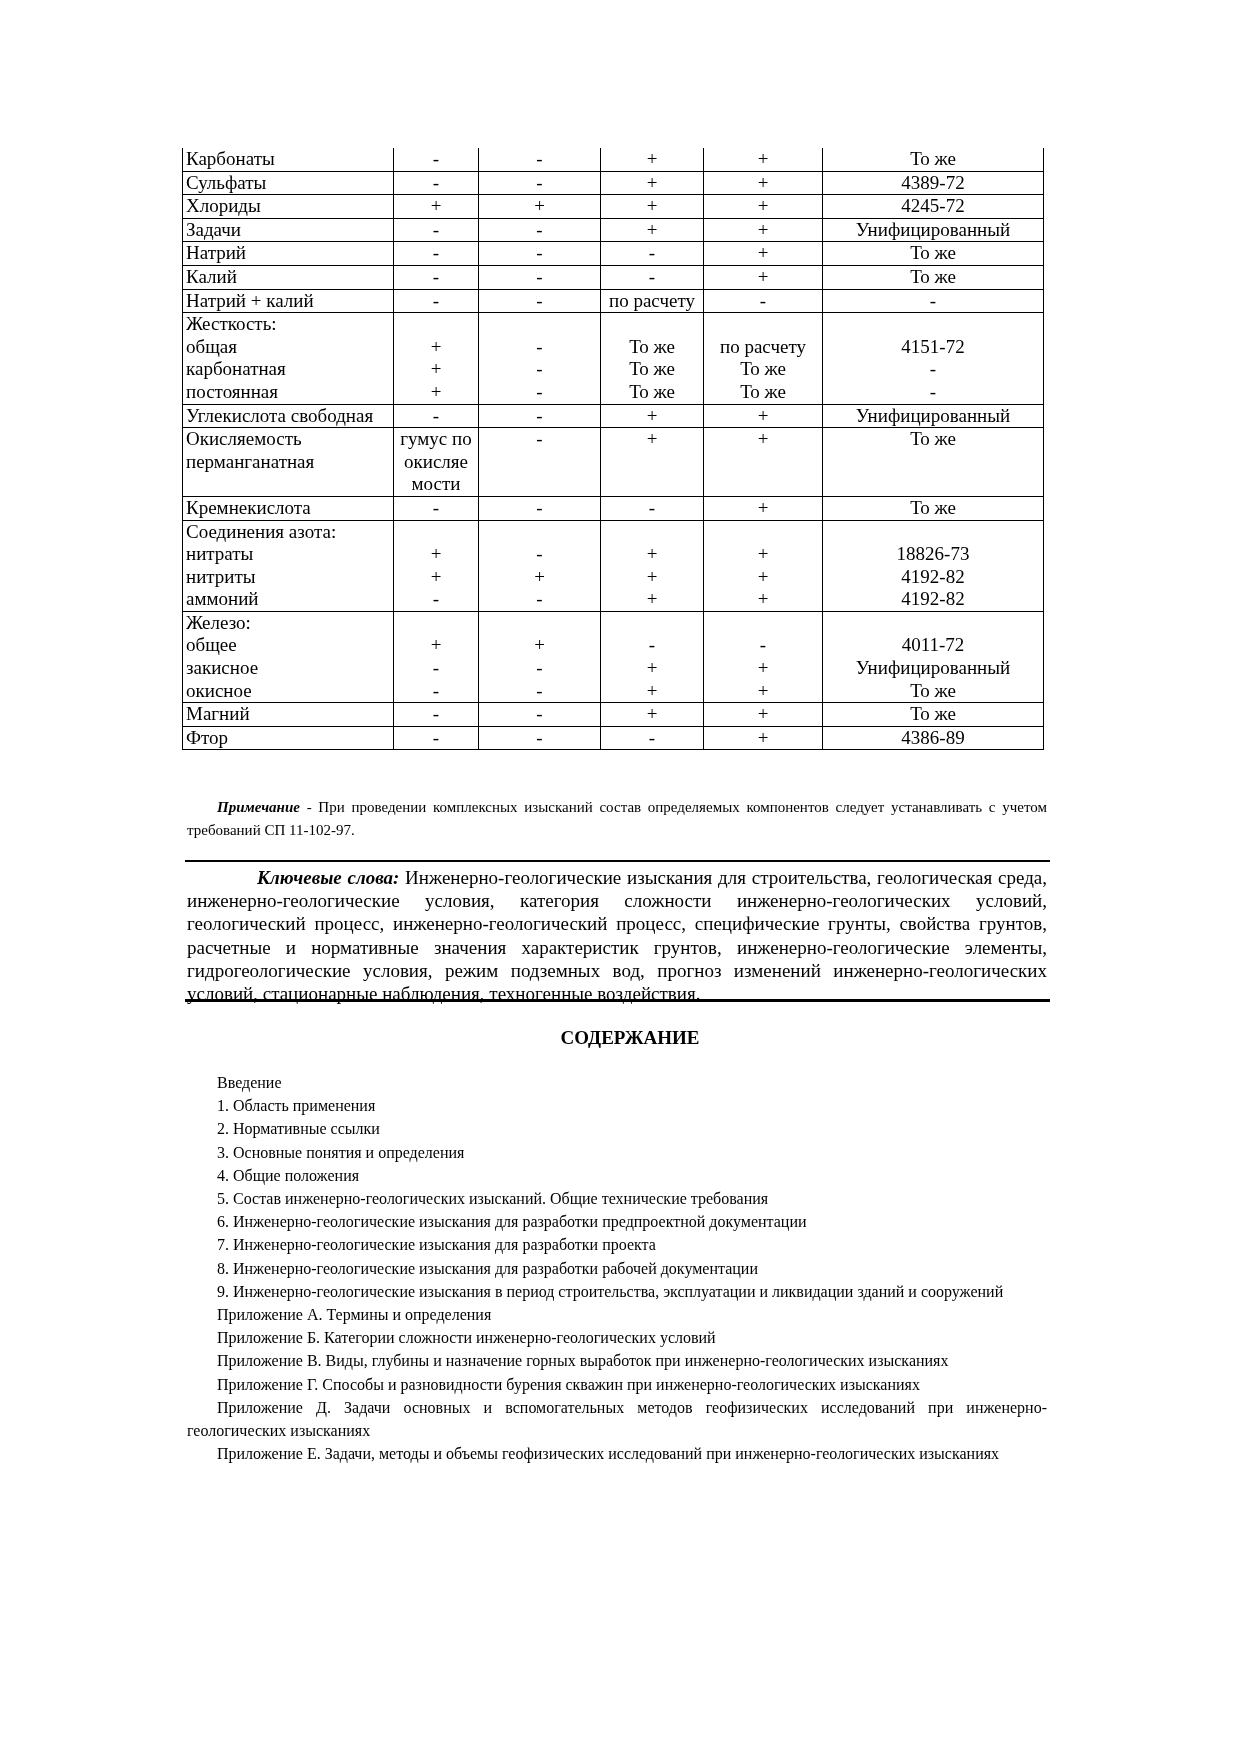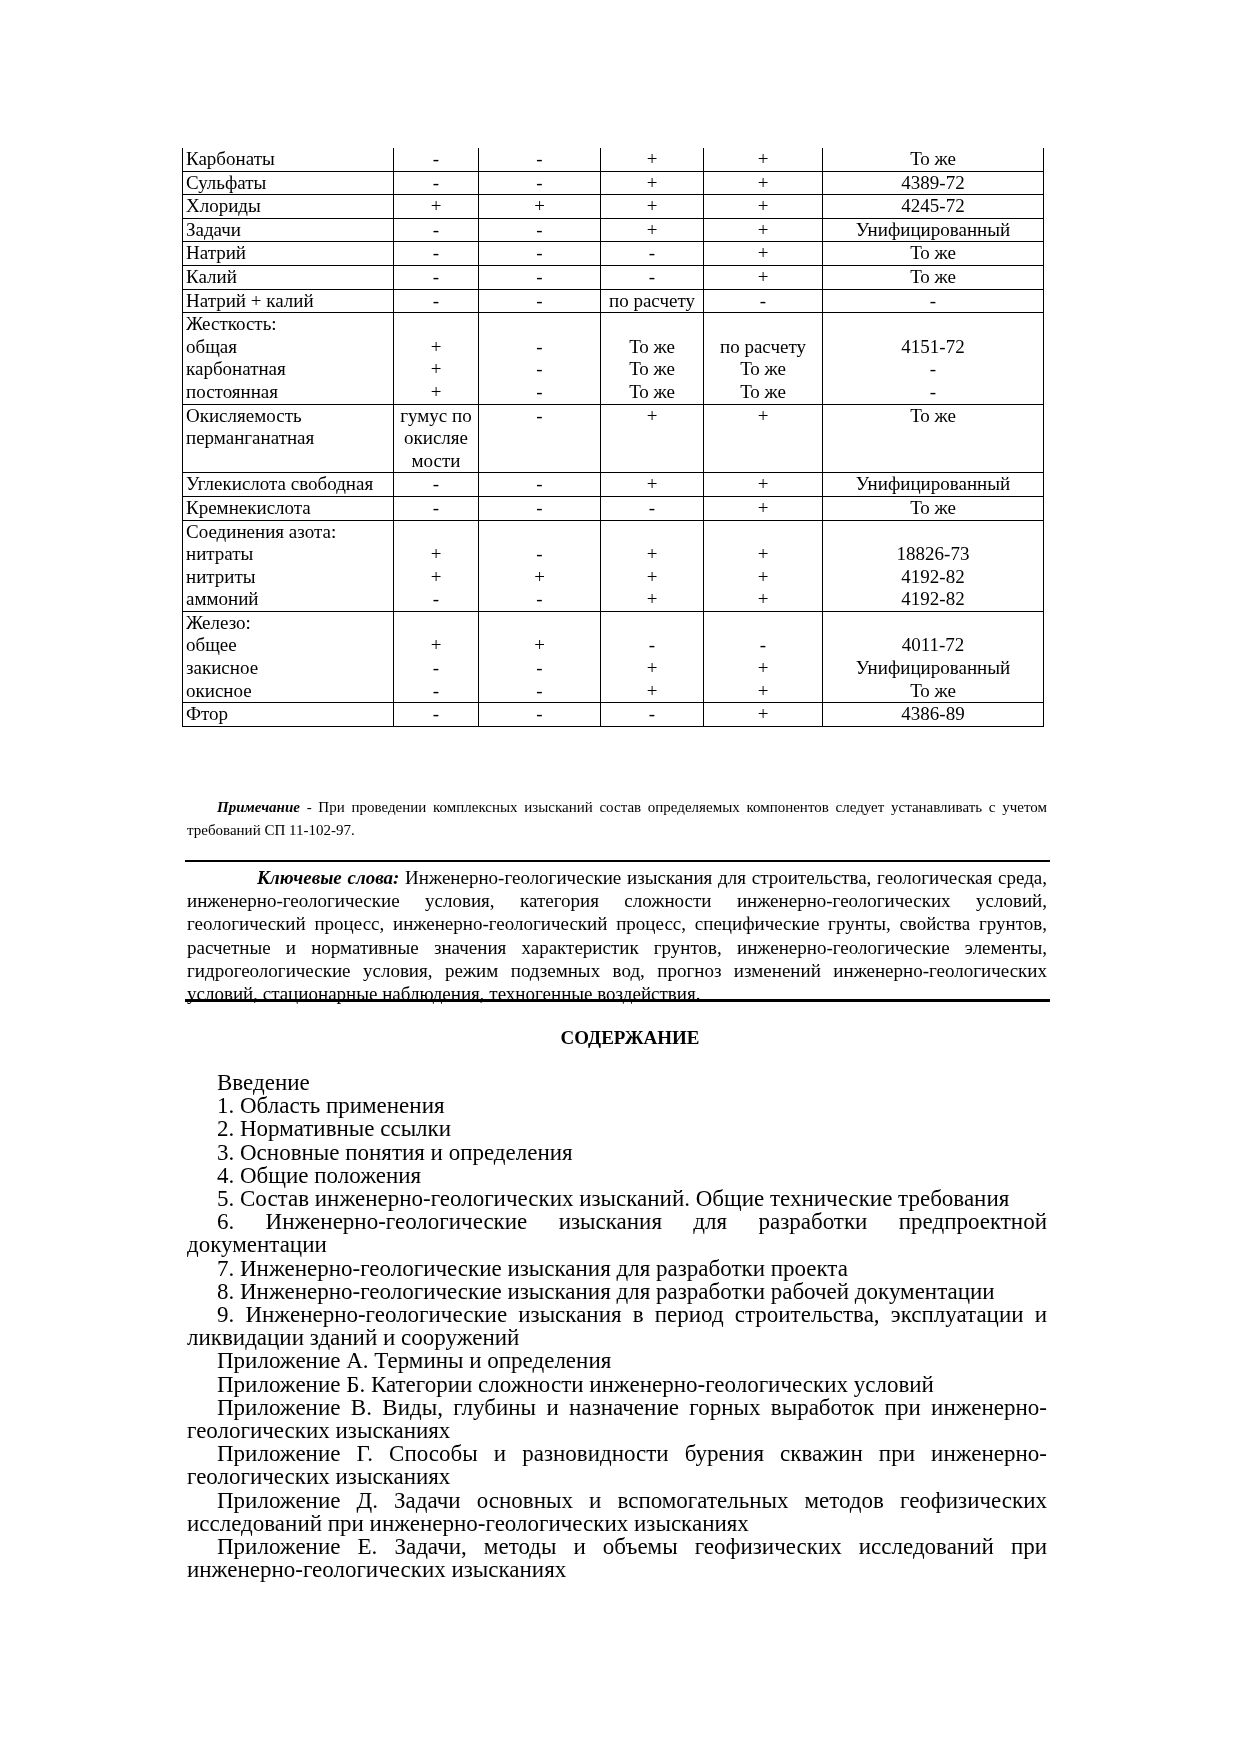--- a/index.html
+++ b/index.html
@@ -14,21 +14,21 @@
   .cell-line { display: block; white-space: nowrap; }
 
   .note { position: absolute; left: 187px; top: 796px; width: 860px; text-align: justify; line-height: 23px; font-size: 15px; text-indent: 30px; }
   .note b { font-style: italic; }
   .rule-top { position: absolute; left: 185px; top: 860px; width: 865px; height: 1.5px; background: #000; }
   .keywords { position: absolute; left: 187px; top: 866px; width: 860px; text-align: justify; line-height: 23.2px; font-size: 19px; text-indent: 30px; }
   .keywords b { font-style: italic; margin-left: 40px; }
   .rule-bottom { position: absolute; left: 185px; top: 999px; width: 865px; height: 2.5px; background: #000; }
 
   .toc-title { position: absolute; left: 0; width: 1260px; top: 1027px; text-align: center; font-weight: bold; font-size: 19px; }
-  .toc { position: absolute; left: 187px; top: 1071px; width: 860px; font-size: 23px; line-height: 23.2px; }
+  .toc { position: absolute; left: 187px; top: 1071px; width: 860px; font-size: 16px; line-height: 23.2px; }
   .toc-item { text-indent: 30px; text-align: justify; }
 </style>
 </head>
 <body>
 
 <div class="page">
 
   <table class="grid">
     <colgroup id="cols">
         <col style="width: 211px;">
@@ -212,59 +212,59 @@
           </td>
           <td class="c">
             <span class="cell-line">&nbsp;</span>
             <span class="cell-line">4151-72</span>
             <span class="cell-line">-</span>
             <span class="cell-line">-</span>
           </td>
         </tr>
         <tr>
           <td class="l">
+            <span class="cell-line">Углекислота свободная</span>
+          </td>
+          <td class="c">
+            <span class="cell-line">-</span>
+          </td>
+          <td class="c">
+            <span class="cell-line">-</span>
+          </td>
+          <td class="c">
+            <span class="cell-line">+</span>
+          </td>
+          <td class="c">
+            <span class="cell-line">+</span>
+          </td>
+          <td class="c">
+            <span class="cell-line">Унифицированный</span>
+          </td>
+        </tr>
+        <tr>
+          <td class="l">
             <span class="cell-line">Окисляемость</span>
             <span class="cell-line">перманганатная</span>
           </td>
           <td class="c">
             <span class="cell-line">гумус по</span>
             <span class="cell-line">окисляе</span>
             <span class="cell-line">мости</span>
           </td>
           <td class="c">
             <span class="cell-line">-</span>
           </td>
           <td class="c">
             <span class="cell-line">+</span>
           </td>
           <td class="c">
             <span class="cell-line">+</span>
           </td>
           <td class="c">
             <span class="cell-line">То же</span>
-          </td>
-        </tr>
-        <tr>
-          <td class="l">
-            <span class="cell-line">Углекислота свободная</span>
-          </td>
-          <td class="c">
-            <span class="cell-line">-</span>
-          </td>
-          <td class="c">
-            <span class="cell-line">-</span>
-          </td>
-          <td class="c">
-            <span class="cell-line">+</span>
-          </td>
-          <td class="c">
-            <span class="cell-line">+</span>
-          </td>
-          <td class="c">
-            <span class="cell-line">Унифицированный</span>
           </td>
         </tr>
         <tr>
           <td class="l">
             <span class="cell-line">Кремнекислота</span>
           </td>
           <td class="c">
             <span class="cell-line">-</span>
           </td>
           <td class="c">
@@ -346,20 +346,40 @@
           <td class="c">
             <span class="cell-line">&nbsp;</span>
             <span class="cell-line">-</span>
             <span class="cell-line">+</span>
             <span class="cell-line">+</span>
           </td>
           <td class="c">
             <span class="cell-line">&nbsp;</span>
             <span class="cell-line">4011-72</span>
             <span class="cell-line">Унифицированный</span>
+            <span class="cell-line">То же</span>
+          </td>
+        </tr>
+        <tr>
+          <td class="l">
+            <span class="cell-line">Магний</span>
+          </td>
+          <td class="c">
+            <span class="cell-line">-</span>
+          </td>
+          <td class="c">
+            <span class="cell-line">-</span>
+          </td>
+          <td class="c">
+            <span class="cell-line">+</span>
+          </td>
+          <td class="c">
+            <span class="cell-line">+</span>
+          </td>
+          <td class="c">
             <span class="cell-line">То же</span>
           </td>
         </tr>
         <tr>
           <td class="l">
             <span class="cell-line">Фтор</span>
           </td>
           <td class="c">
             <span class="cell-line">-</span>
           </td>

